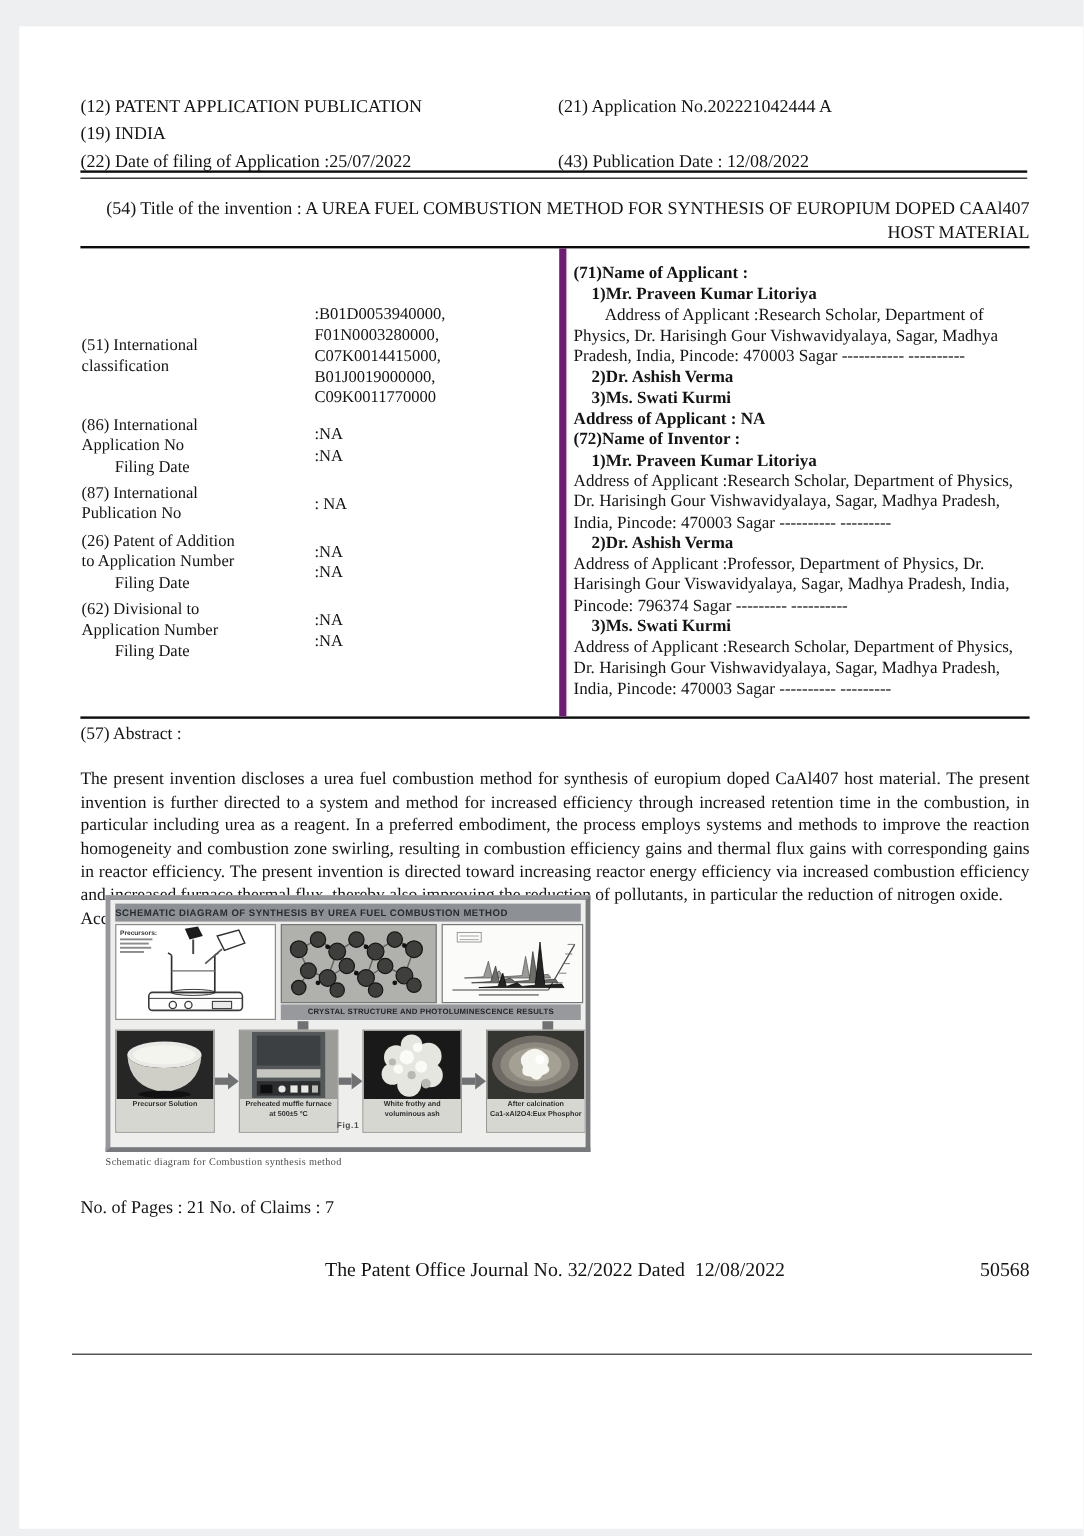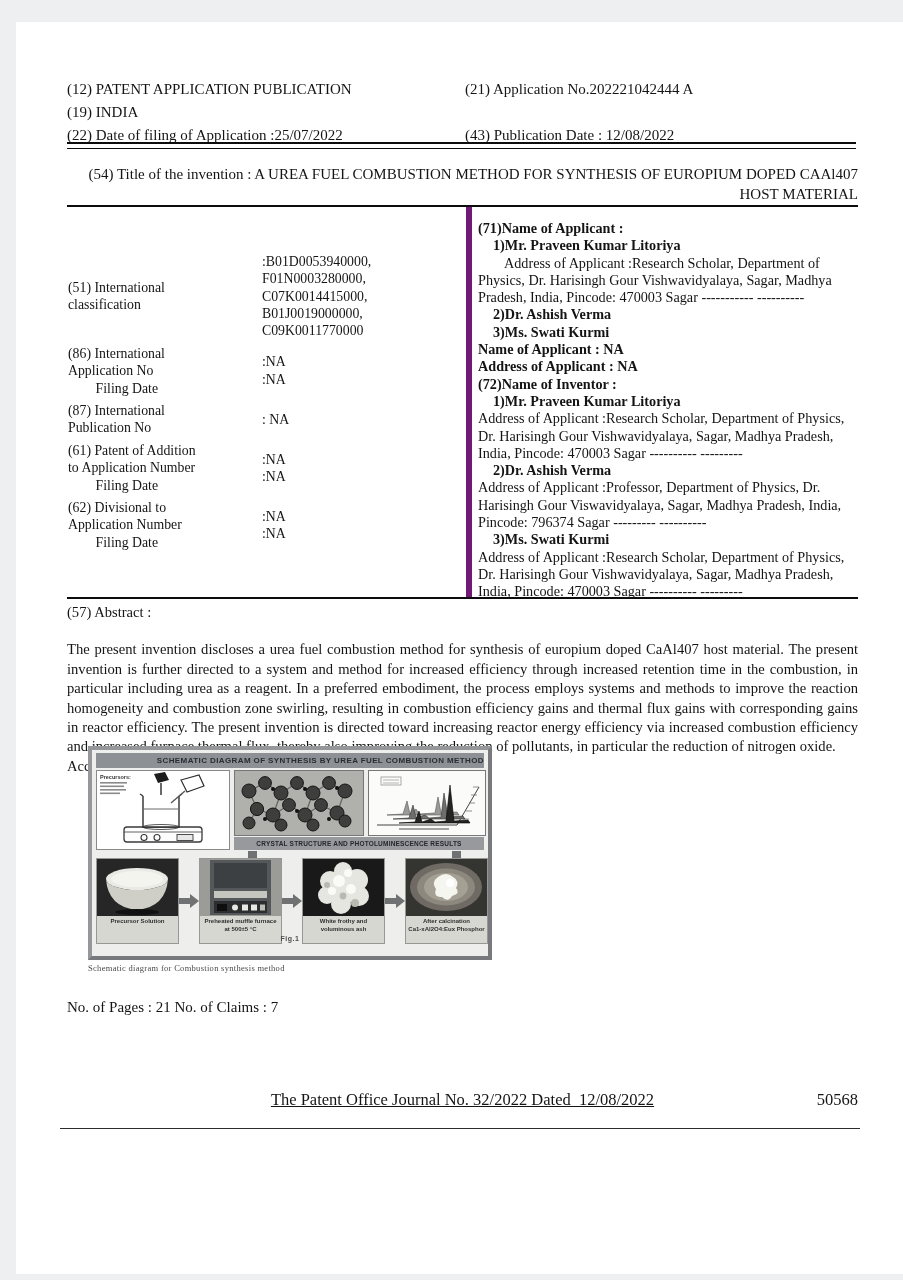--- a/index.html
+++ b/index.html
@@ -28,40 +28,40 @@
   .r-n{font-weight:bold;padding-left:15px;}
   .r-ai{text-indent:26px;}
 
   
   .abs{position:absolute;left:51px;top:581px;width:791px;font-size:14.6px;line-height:19.4px;}
   .abs-head{margin-bottom:18px;}
   .abs-body{text-align:justify;}
 
   
   .fig{position:absolute;left:72px;top:724px;width:404px;height:214px;box-sizing:border-box;background:#eeeeec;border:4px solid #95979a;border-right-color:#77797c;border-bottom-color:#77797c;font-family:"Liberation Sans","DejaVu Sans",sans-serif;}
-  .fig-banner{margin:3px 4px 2px 4px;height:15px;background:#8d9094;color:#282c34;font-size:8px;font-weight:bold;letter-spacing:.4px;text-align:right;line-height:15px;white-space:nowrap;overflow:hidden;}
+  .fig-banner{margin:3px 4px 2px 4px;height:15px;background:#8d9094;color:#282c34;font-size:8px;font-weight:bold;letter-spacing:.4px;text-align:left;line-height:15px;white-space:nowrap;overflow:hidden;}
   .fig-panels{position:relative;margin:0 4px;height:81px;}
   .panel-draw{position:absolute;left:0;top:0;width:132px;height:78px;background:#fff;border:1px solid #8a8a8a;}
   .panel-crystal{position:absolute;left:138px;top:0;width:128px;height:64px;background:#b0b0ac;border:1px solid #777;}
   .panel-plot{position:absolute;left:272px;top:0;width:116px;height:64px;background:#fbfbf9;border:1px solid #777;}
   .mid-cap{position:absolute;left:138px;top:67px;width:250px;height:13px;background:#97999c;color:#24272c;font-size:6.5px;font-weight:bold;text-align:center;line-height:13px;letter-spacing:.2px;white-space:nowrap;overflow:hidden;}
   .connector{position:absolute;width:9px;height:9px;background:#6f7173;top:81px;}
   .fig-photos{position:absolute;left:4px;right:4px;top:108px;height:86px;display:flex;align-items:stretch;justify-content:space-between;}
   .pcell{width:83px;display:flex;flex-direction:column;background:#e6e6e2;border:1px solid #979793;box-sizing:border-box;}
   .pimg{height:57px;overflow:hidden;}
   .pimg svg{display:block;}
   .pcap{flex:1;background:#d7d7d2;color:#2e2e2e;font-size:6px;line-height:7.5px;font-weight:bold;text-align:center;white-space:pre-line;padding-top:2px;}
   .parrow{align-self:center;width:20px;height:16px;flex:none;}
 
   .fig-label{position:absolute;left:72px;top:913px;width:404px;text-align:center;font-family:"Liberation Sans","DejaVu Sans",sans-serif;font-size:7px;font-weight:bold;color:#4c4c4c;letter-spacing:.5px;}
   .fig-caption{position:absolute;left:72px;top:941px;width:404px;text-align:left;font-size:8.5px;color:#4a4a4a;letter-spacing:.3px;}
 
   .meta-line{position:absolute;left:51px;top:977px;font-size:15px;}
 
-  .footer{position:absolute;left:51px;top:1068px;width:791px;font-size:16.5px;text-decoration:underline;}
+  .footer{position:absolute;left:51px;top:1026px;width:791px;font-size:16.5px;}
   .footer-center{text-align:center;white-space:pre;}
   .footer-num{position:absolute;right:0;top:0;}
   .bottom-rule{position:absolute;left:44px;top:1106px;width:800px;height:0;border-top:1.8px solid #2d2d2d;}
 </style>
 </head>
 <body>
 
 <div id="stage">
   <div class="page">
 
@@ -98,41 +98,40 @@
         Filing Date</span>
             <span class="kv-value">:NA
 :NA</span>
           </div>
           <div class="kv-row">
             <span class="kv-label">(87) International
 Publication No</span>
             <span class="kv-value">: NA</span>
           </div>
           <div class="kv-row">
-            <span class="kv-label">(61) Patent of Addition
+            <span class="kv-label">(26) Patent of Addition
 to Application Number
         Filing Date</span>
             <span class="kv-value">:NA
 :NA</span>
           </div>
           <div class="kv-row">
             <span class="kv-label">(62) Divisional to
 Application Number
         Filing Date</span>
             <span class="kv-value">:NA
 :NA</span>
           </div>
         </div>
       <div class="bib-right">
           <div class="r-line r-h">(71)Name of Applicant :</div>
           <div class="r-line r-n">1)Mr. Praveen Kumar Litoriya</div>
           <div class="r-line r-ai">Address of Applicant :Research Scholar, Department of Physics, Dr. Harisingh Gour Vishwavidyalaya, Sagar, Madhya Pradesh, India, Pincode: 470003 Sagar ----------- ----------</div>
           <div class="r-line r-n">2)Dr. Ashish Verma</div>
           <div class="r-line r-n">3)Ms. Swati Kurmi</div>
-          <div class="r-line r-h">Name of Applicant : NA</div>
           <div class="r-line r-h">Address of Applicant : NA</div>
           <div class="r-line r-h">(72)Name of Inventor :</div>
           <div class="r-line r-n">1)Mr. Praveen Kumar Litoriya</div>
           <div class="r-line r-a">Address of Applicant :Research Scholar, Department of Physics, Dr. Harisingh Gour Vishwavidyalaya, Sagar, Madhya Pradesh, India, Pincode: 470003 Sagar ---------- ---------</div>
           <div class="r-line r-n">2)Dr. Ashish Verma</div>
           <div class="r-line r-a">Address of Applicant :Professor, Department of Physics, Dr. Harisingh Gour Viswavidyalaya, Sagar, Madhya Pradesh, India, Pincode: 796374 Sagar --------- ----------</div>
           <div class="r-line r-n">3)Ms. Swati Kurmi</div>
           <div class="r-line r-a">Address of Applicant :Research Scholar, Department of Physics, Dr. Harisingh Gour Vishwavidyalaya, Sagar, Madhya Pradesh, India, Pincode: 470003 Sagar ---------- ---------</div>
         </div>
     </div>

